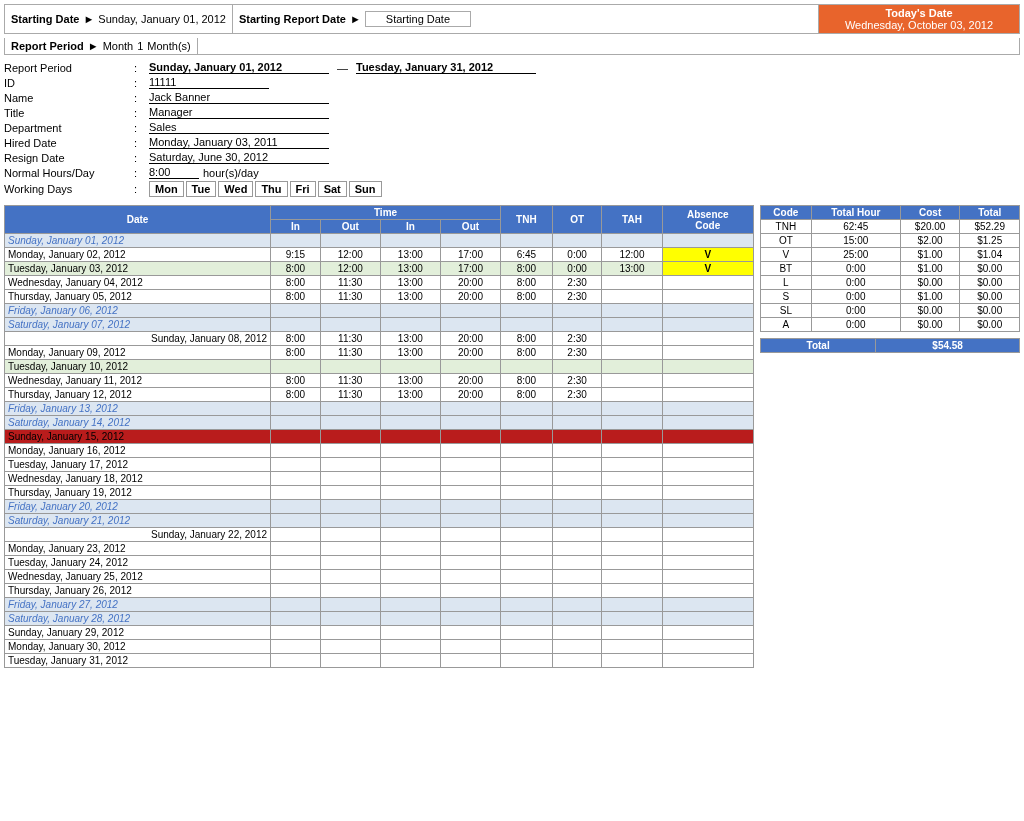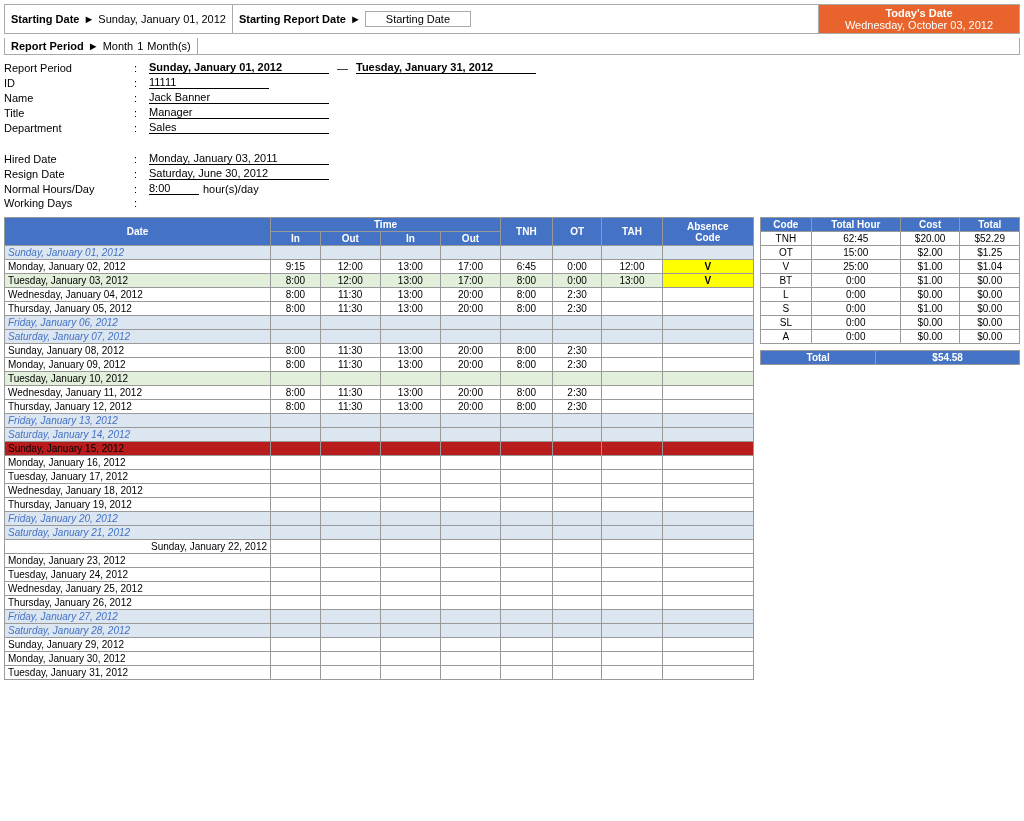--- a/index.html
+++ b/index.html
@@ -60,21 +60,21 @@
     <span style="width:15px;">:</span>
     <span style="border-bottom:1px solid #000; min-width:180px;">Jack Banner</span>
   </div>
 
   <div style="display:flex; margin-bottom:2px; align-items:center;">
     <span style="width:130px;">Title</span>
     <span style="width:15px;">:</span>
     <span style="border-bottom:1px solid #000; min-width:180px;">Manager</span>
   </div>
 
-  <div style="display:flex; margin-bottom:18px; align-items:center;">
+  <div style="display:flex; margin-bottom:2px; align-items:center;">
     <span style="width:130px;">Department</span>
     <span style="width:15px;">:</span>
     <span style="border-bottom:1px solid #000; min-width:180px;">Sales</span>
   </div>
 
   <div style="display:flex; margin-bottom:2px; align-items:center;">
     <span style="width:130px;">Hired Date</span>
     <span style="width:15px;">:</span>
     <span style="border-bottom:1px solid #000; min-width:180px;">Monday, January 03, 2011</span>
   </div>
@@ -88,20 +88,29 @@
   <div style="display:flex; margin-bottom:2px; align-items:center;">
     <span style="width:130px;">Normal Hours/Day</span>
     <span style="width:15px;">:</span>
     <span style="border-bottom:1px solid #000; min-width:50px; margin-right:4px;">8:00</span>
     <span>hour(s)/day</span>
   </div>
 
   <div style="display:flex; margin-bottom:2px; align-items:center;">
     <span style="width:130px;">Working Days</span>
     <span style="width:15px;">:</span>
+    <div style="display:flex; gap:2px;" id="days-container">
+        <span style="border: 1px solid rgb(153, 153, 153); padding: 1px 5px; background: rgb(255, 255, 255); font-weight: bold;">Mon</span>
+        <span style="border: 1px solid rgb(153, 153, 153); padding: 1px 5px; background: rgb(255, 255, 255); font-weight: bold;">Tue</span>
+        <span style="border: 1px solid rgb(153, 153, 153); padding: 1px 5px; background: rgb(255, 255, 255); font-weight: bold;">Wed</span>
+        <span style="border: 1px solid rgb(153, 153, 153); padding: 1px 5px; background: rgb(255, 255, 255); font-weight: bold;">Thu</span>
+        <span style="border: 1px solid rgb(153, 153, 153); padding: 1px 5px; background: rgb(255, 255, 255); font-weight: bold;">Fri</span>
+        <span style="border: 1px solid rgb(153, 153, 153); padding: 1px 5px; background: rgb(255, 255, 255); font-weight: bold;">Sat</span>
+        <span style="border: 1px solid rgb(153, 153, 153); padding: 1px 5px; background: rgb(255, 255, 255); font-weight: bold;">Sun</span>
+      </div>
   </div>
 </div>
 
 <div style="display:flex; gap:6px; align-items:flex-start;">
 
   <div style="flex:1; overflow:auto;">
     <table>
       <thead>
         <tr>
           <th rowspan="2" style="background:#4472c4; color:white;">Date</th>
@@ -190,21 +199,21 @@
             <td></td>
             <td></td>
             <td></td>
             <td></td>
             <td></td>
             <td></td>
             <td></td>
             <td></td>
           </tr>
           <tr style="background: rgb(255, 255, 255);">
-            <td style="text-align: left;">Sunday, January 08, 2012</td>
+            <td style="text-align: right;">Sunday, January 08, 2012</td>
             <td>8:00</td>
             <td>11:30</td>
             <td>13:00</td>
             <td>20:00</td>
             <td>8:00</td>
             <td>2:30</td>
             <td></td>
             <td></td>
           </tr>
           <tr style="background: rgb(255, 255, 255);">

